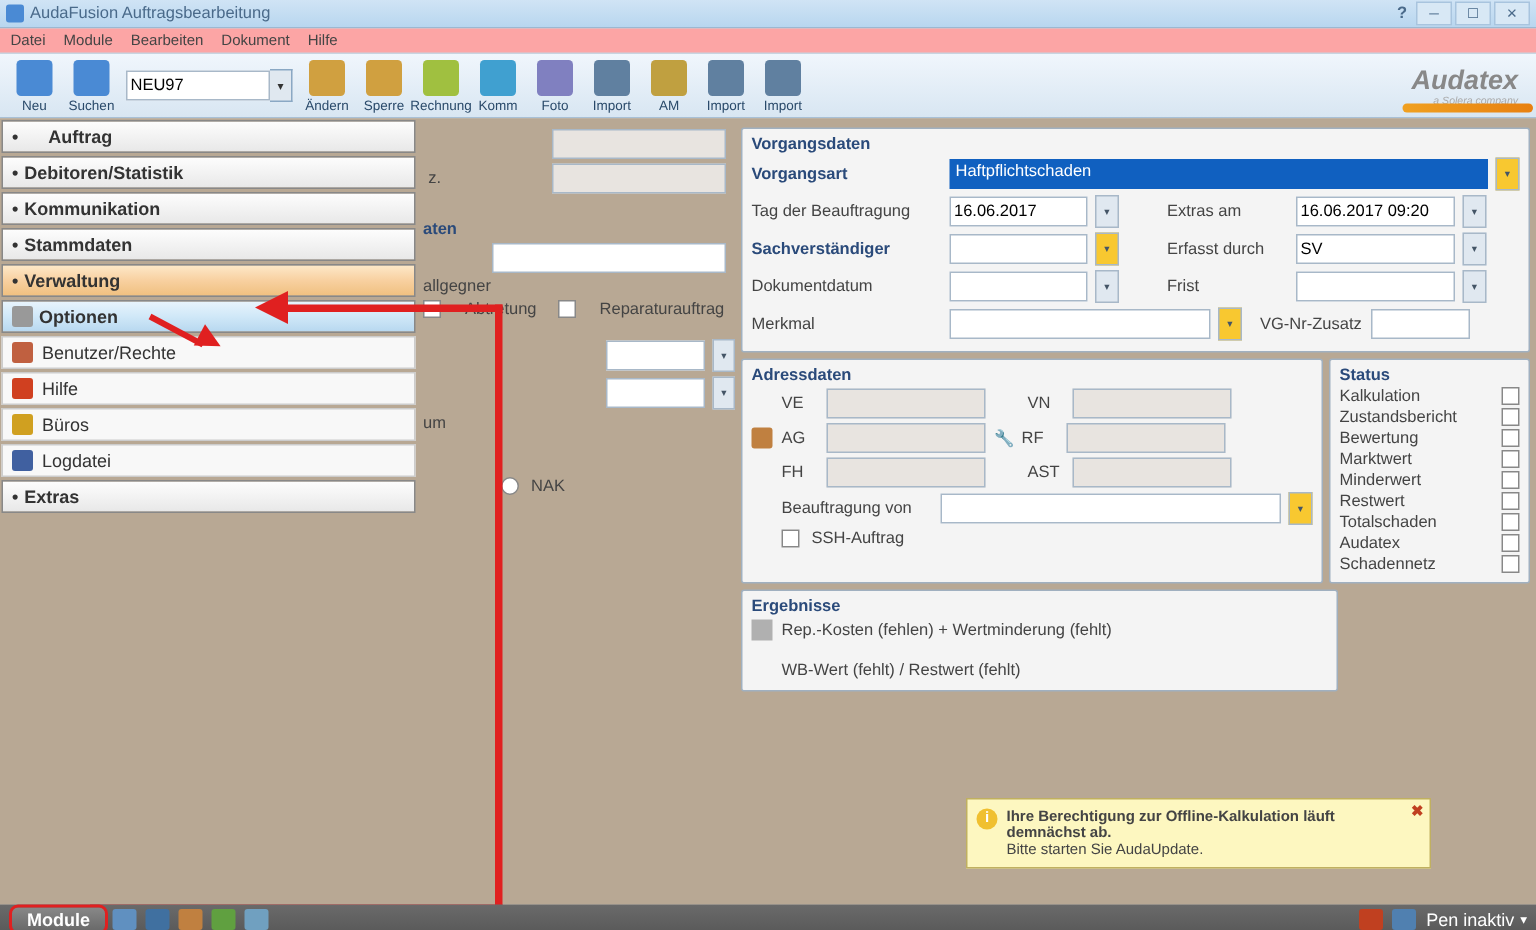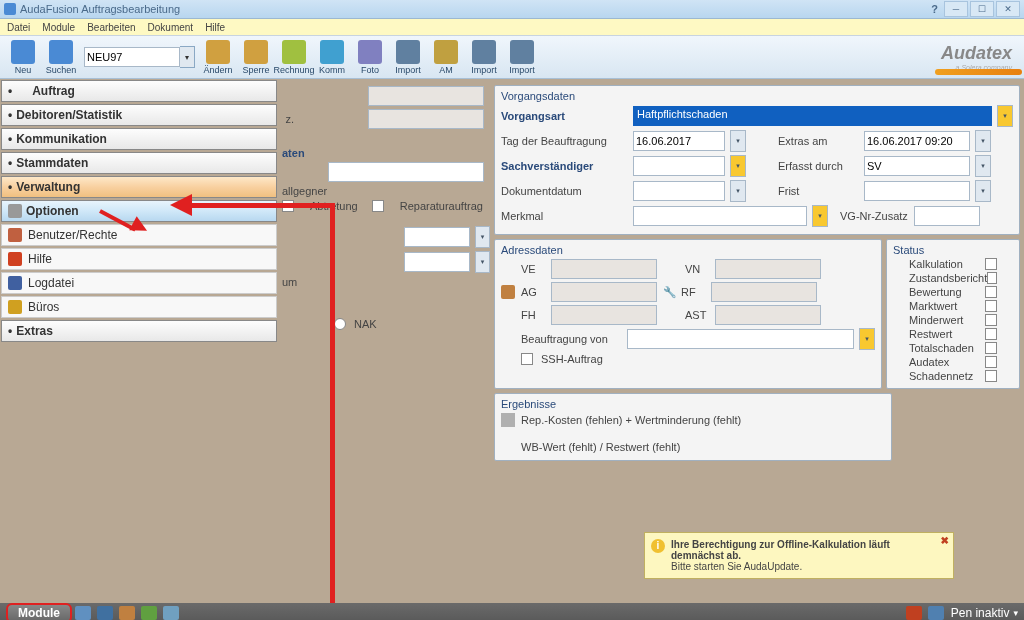--- a/index.html
+++ b/index.html
@@ -1,21 +1,21 @@
 <!DOCTYPE html>
 <html><head>
 <meta charset="utf-8">
 <style>
 html,body{margin:0;padding:0;font-family:Tahoma,Arial,sans-serif;font-size:11px;color:#333;background:#e8e8e8;width:1024px;height:620px;overflow:hidden}
 .titlebar{height:18px;background:linear-gradient(#d0e4f5,#b8d6ef);display:flex;align-items:center;padding:0 4px;border-bottom:1px solid #9cb8d1;color:#4a6a8a}
 .titlebar .ticon{width:12px;height:12px;background:#4a8ad4;margin-right:4px;border-radius:2px}
 .titlebar .spacer{flex:1}
 .winbtns{display:flex;gap:2px}
 .winbtns span{width:22px;height:14px;display:flex;align-items:center;justify-content:center;background:#d8e8f5;border:1px solid #a8c4de;font-size:9px;color:#4a6a8a}
-.menubar{height:16px;background:#fef9c3;display:flex;align-items:center;padding:0 2px;gap:2px;font-size:10px;color:#444;border-bottom:1px solid #c8d4e0}
+.menubar{height:16px;background:#fca5a5;display:flex;align-items:center;padding:0 2px;gap:2px;font-size:10px;color:#444;border-bottom:1px solid #c8d4e0}
 .menubar span{padding:1px 5px}
 .toolbar{height:42px;background:linear-gradient(#f0f6fc,#d8e6f2);display:flex;align-items:center;padding:0 4px;border-bottom:1px solid #a8c0d6}
 .tbtn{display:flex;flex-direction:column;align-items:center;justify-content:center;width:38px;height:40px;font-size:9px;color:#2a4a6a}
 .tbtn .ico{width:24px;height:24px;border-radius:3px;margin-bottom:1px}
 .combo{display:flex;align-items:center;margin:0 4px}
 .combo input{width:90px;height:18px;border:1px solid #8aa8c4;padding:0 3px;font-size:11px}
 .combo .dd{width:14px;height:20px;background:#e0e8f0;border:1px solid #8aa8c4;border-left:none;display:flex;align-items:center;justify-content:center;font-size:8px}
 .toolbar .brand{margin-left:auto;margin-right:8px;font-style:italic;font-weight:bold;font-size:18px;color:#888;position:relative}
 .toolbar .brand:after{content:"";position:absolute;left:-6px;right:-10px;bottom:-4px;height:6px;background:linear-gradient(90deg,#f0a020,#e88010);border-radius:3px}
 .toolbar .brand .sm{display:block;font-size:7px;font-weight:normal;color:#aaa;text-align:right}
@@ -27,25 +27,25 @@
 .subitem{background:#f8f8f8;border:1px solid #ccc;margin:1px;padding:3px 6px;font-size:12px;display:flex;align-items:center;gap:6px}
 .subitem .si{width:14px;height:14px;border-radius:2px}
 .content{flex:1;background:#b8a894;position:relative;padding:4px}
 .row{display:flex;align-items:center;margin:3px 0;gap:6px}
 .lbl{color:#2a4a7a;font-weight:bold;font-size:11px}
 .plain{color:#444}
 input.txt,select.sel,.dbox{border:1px solid #a8b8c8;background:#fff;height:18px;font-size:11px;padding:0 2px}
 .dbox{background:#e8e4e0;display:inline-block}
 .ddbtn{width:14px;height:20px;background:#e0e8f0;border:1px solid #a8b8c8;display:inline-flex;align-items:center;justify-content:center;font-size:7px;color:#456;margin-left:-1px}
 .groupbox{border:1px solid #a0b0c0;background:#f4f4f4;border-radius:2px;padding:4px 6px;margin:2px 0}
-.gtitle{font-weight:normal;color:#2a4a7a;margin-bottom:2px}
+.gtitle{font-weight:bold;color:#2a4a7a;margin-bottom:2px}
 .leftcol{width:208px}
 .rightcol{flex:1}
 .chk{width:10px;height:10px;border:1px solid #888;display:inline-block;vertical-align:middle;margin-right:2px;background:#fff}
-.status-row{display:flex;align-items:flex-end;justify-content:space-between;margin:2px 16px}
+.status-row{display:flex;align-items:flex-end;justify-content:space-between;margin:2px 0}
 .status-row .sbox{width:10px;height:10px;border:1px solid #888;background:#fff}
 .arrow{position:absolute;pointer-events:none}
 .arrow-shaft{position:absolute;background:#e02020}
 .arrow-head{position:absolute;width:0;height:0}
 .bottombar{height:20px;background:linear-gradient(#6a6a6a,#585858);display:flex;align-items:center;padding:0 6px;color:#fff;font-size:12px;position:relative}
 .bottombar .modbtn{border:2px solid #e02020;border-radius:6px;padding:1px 10px;background:linear-gradient(#888,#686868);font-weight:bold}
 .bicon{width:16px;height:14px;border-radius:2px;margin:0 3px}
 .notif{position:absolute;right:70px;bottom:24px;background:#fdf7c0;border:1px solid #c0b060;padding:6px 22px 6px 26px;font-size:10px;color:#444;width:260px}
 .notif .x{position:absolute;right:4px;top:2px;color:#c04020;font-weight:bold}
 .notif .i{position:absolute;left:6px;top:6px;width:14px;height:14px;border-radius:50%;background:#f0c030;color:#fff;text-align:center;line-height:14px;font-weight:bold;font-size:10px}
@@ -140,26 +140,26 @@
       </div>
     <div class="subitem">
         <span class="si" style="background:#c06040"></span>
         <span>Benutzer/Rechte</span>
       </div>
     <div class="subitem">
         <span class="si" style="background:#d04020"></span>
         <span>Hilfe</span>
       </div>
     <div class="subitem">
+        <span class="si" style="background:#d0a020"></span>
+        <span>Büros</span>
+      </div>
+    <div class="subitem">
         <span class="si" style="background:#4060a0"></span>
         <span>Logdatei</span>
-      </div>
-    <div class="subitem">
-        <span class="si" style="background:#d0a020"></span>
-        <span>Büros</span>
       </div>
     <div class="panel">• <span style="margin-left:4px">Extras</span></div>
   </div>
 
   <div class="content">
     <div style="display:flex;gap:4px;height:100%">
 
       <div class="leftcol">
         <div class="row">
             <span style="width:80px"></span>

